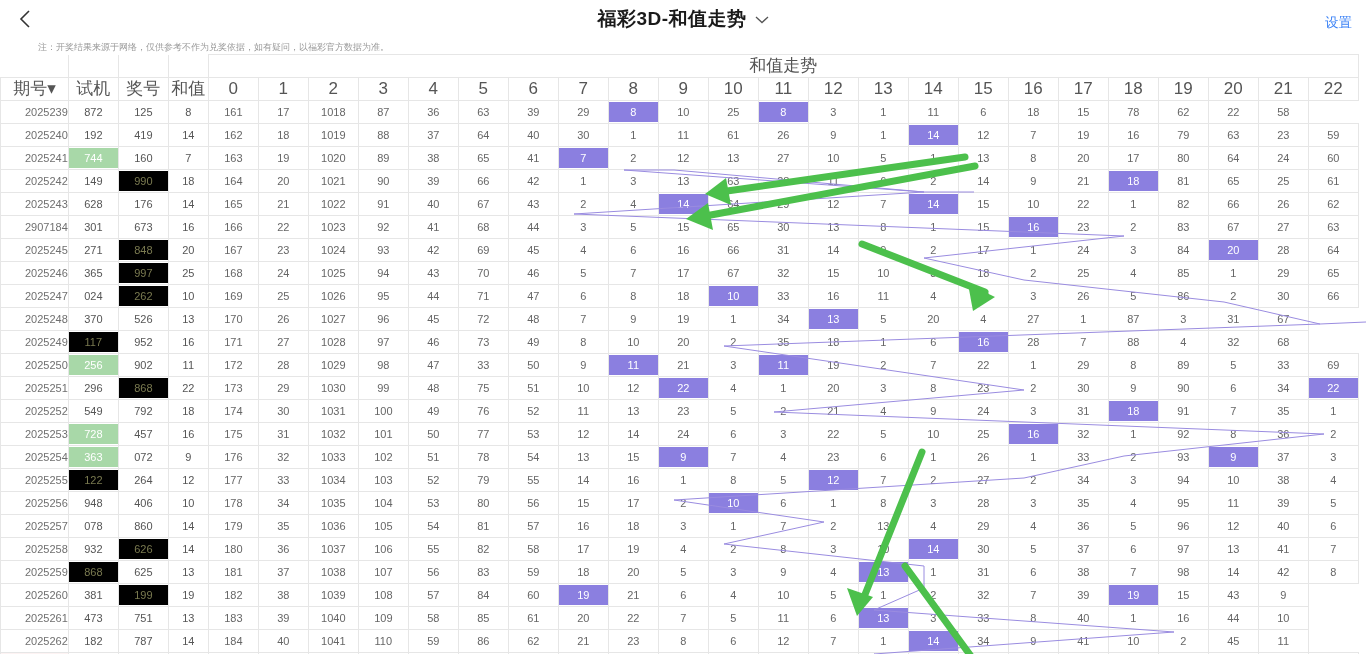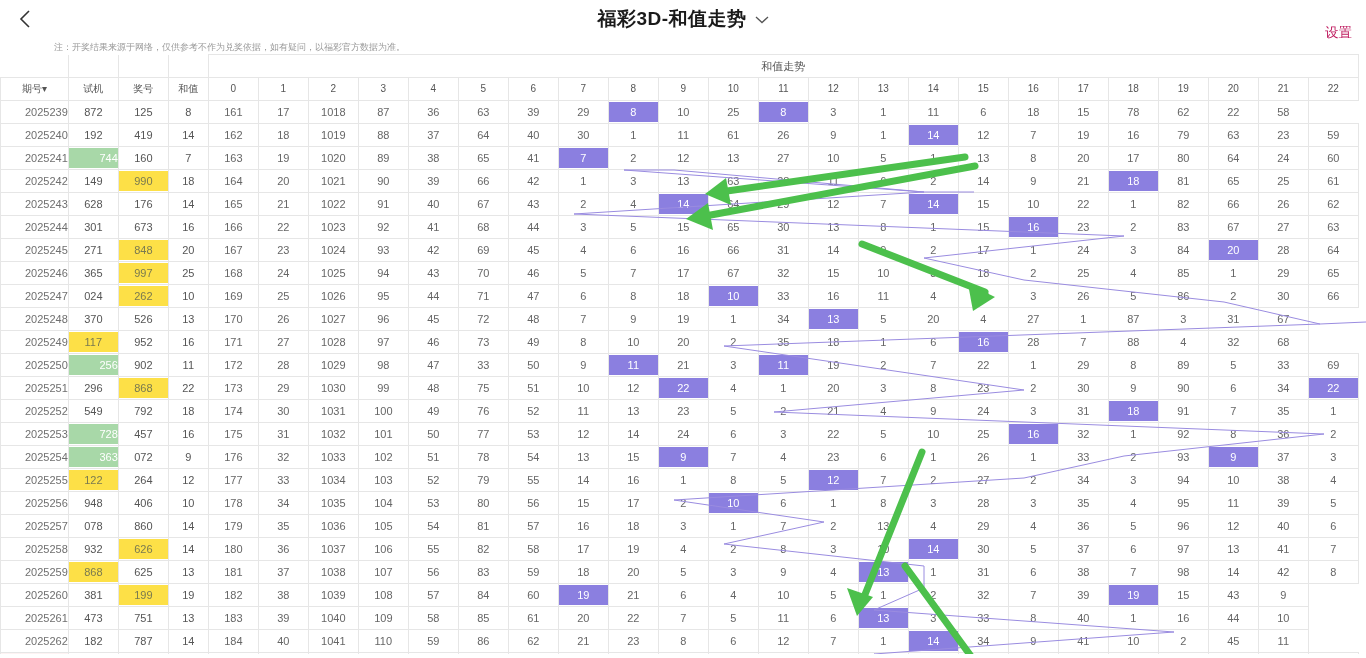--- a/index.html
+++ b/index.html
@@ -39,35 +39,34 @@
   }
   .title {
     font-size: 19px;
     font-weight: bold;
     color: #1a1a1a;
     letter-spacing: 0.5px;
   }
   .chev-down { color: #555; display:flex; align-items:center; }
   .settings-btn {
     position: absolute;
-    right: 14px; top: 24px;
+    right: 14px; top: 14px;
     font-size: 13.5px;
-    color: #be185d;
+    color: #3b82f6;
     cursor: pointer;
     text-align: right;
   }
 
   
   .note {
     padding: 2px 0 2px 38px;
     font-size: 9px;
     color: #9a9a9a;
     line-height: 14px;
     height: 16px;
-    margin-left: 16px;
   }
 
   
   .table-area {
     position: relative;
     width: 1366px;
     height: 600px;
     overflow: hidden;
   }
 
@@ -84,31 +83,31 @@
     height: 22px;
     font-weight: normal;
     line-height: 22px;
     white-space: nowrap;
   }
 
   
   .group-head td {
     height: 19px;
     line-height: 19px;
-    font-size: 11px;
+    font-size: 17px;
     color: #555;
     border: 1px solid #e6e6e6;
   }
   .group-head td.blank { border-left: none; border-top: none; border-bottom: 1px solid #e6e6e6;}
 
   .col-head td {
     height: 22px;
     line-height: 22px;
     color: #555;
-    font-size: 10px;
+    font-size: 17px;
     background: #fff;
   }
   .col-head td.sortable { cursor: pointer; }
 
   .w-qh { width: 60px; }
   .w-sj { width: 50px; }
   .w-jh { width: 50px; }
   .w-hz { width: 40px; }
   .w-n  { width: 50px; }
 
@@ -125,24 +124,23 @@
     line-height: 20px;
     margin: 0;
   }
   td.hl-cell { padding: 0; }
   .hl-green {
     background: #a8d8a8;
     color: #fff !important;
     display: block;
     height: 20px;
     line-height: 20px;
-    text-align: right;
   }
   .hl-yellow {
-    background: #fde047;
+    background: #000000;
     color: #7a7a50 !important;
     display: block;
     height: 20px;
     line-height: 20px;
   }
 
   
   tr.footer-row td {
     color: #f08a8a;
     height: 23px;
@@ -387,21 +385,21 @@
             <td class="w-n cell-num hl-cell">15</td>
             <td class="w-n cell-num hl-cell">10</td>
             <td class="w-n cell-num hl-cell">22</td>
             <td class="w-n cell-num hl-cell">1</td>
             <td class="w-n cell-num hl-cell">82</td>
             <td class="w-n cell-num hl-cell">66</td>
             <td class="w-n cell-num hl-cell">26</td>
             <td class="w-n cell-num hl-cell">62</td>
           </tr>
           <tr>
-            <td class="w-qh">2025244</td>
+            <td class="w-qh">2907184</td>
             <td class="w-sj hl-cell">301</td>
             <td class="w-jh hl-cell">673</td>
             <td class="w-hz">16</td>
             <td class="w-n cell-num hl-cell">166</td>
             <td class="w-n cell-num hl-cell">22</td>
             <td class="w-n cell-num hl-cell">1023</td>
             <td class="w-n cell-num hl-cell">92</td>
             <td class="w-n cell-num hl-cell">41</td>
             <td class="w-n cell-num hl-cell">68</td>
             <td class="w-n cell-num hl-cell">44</td>

